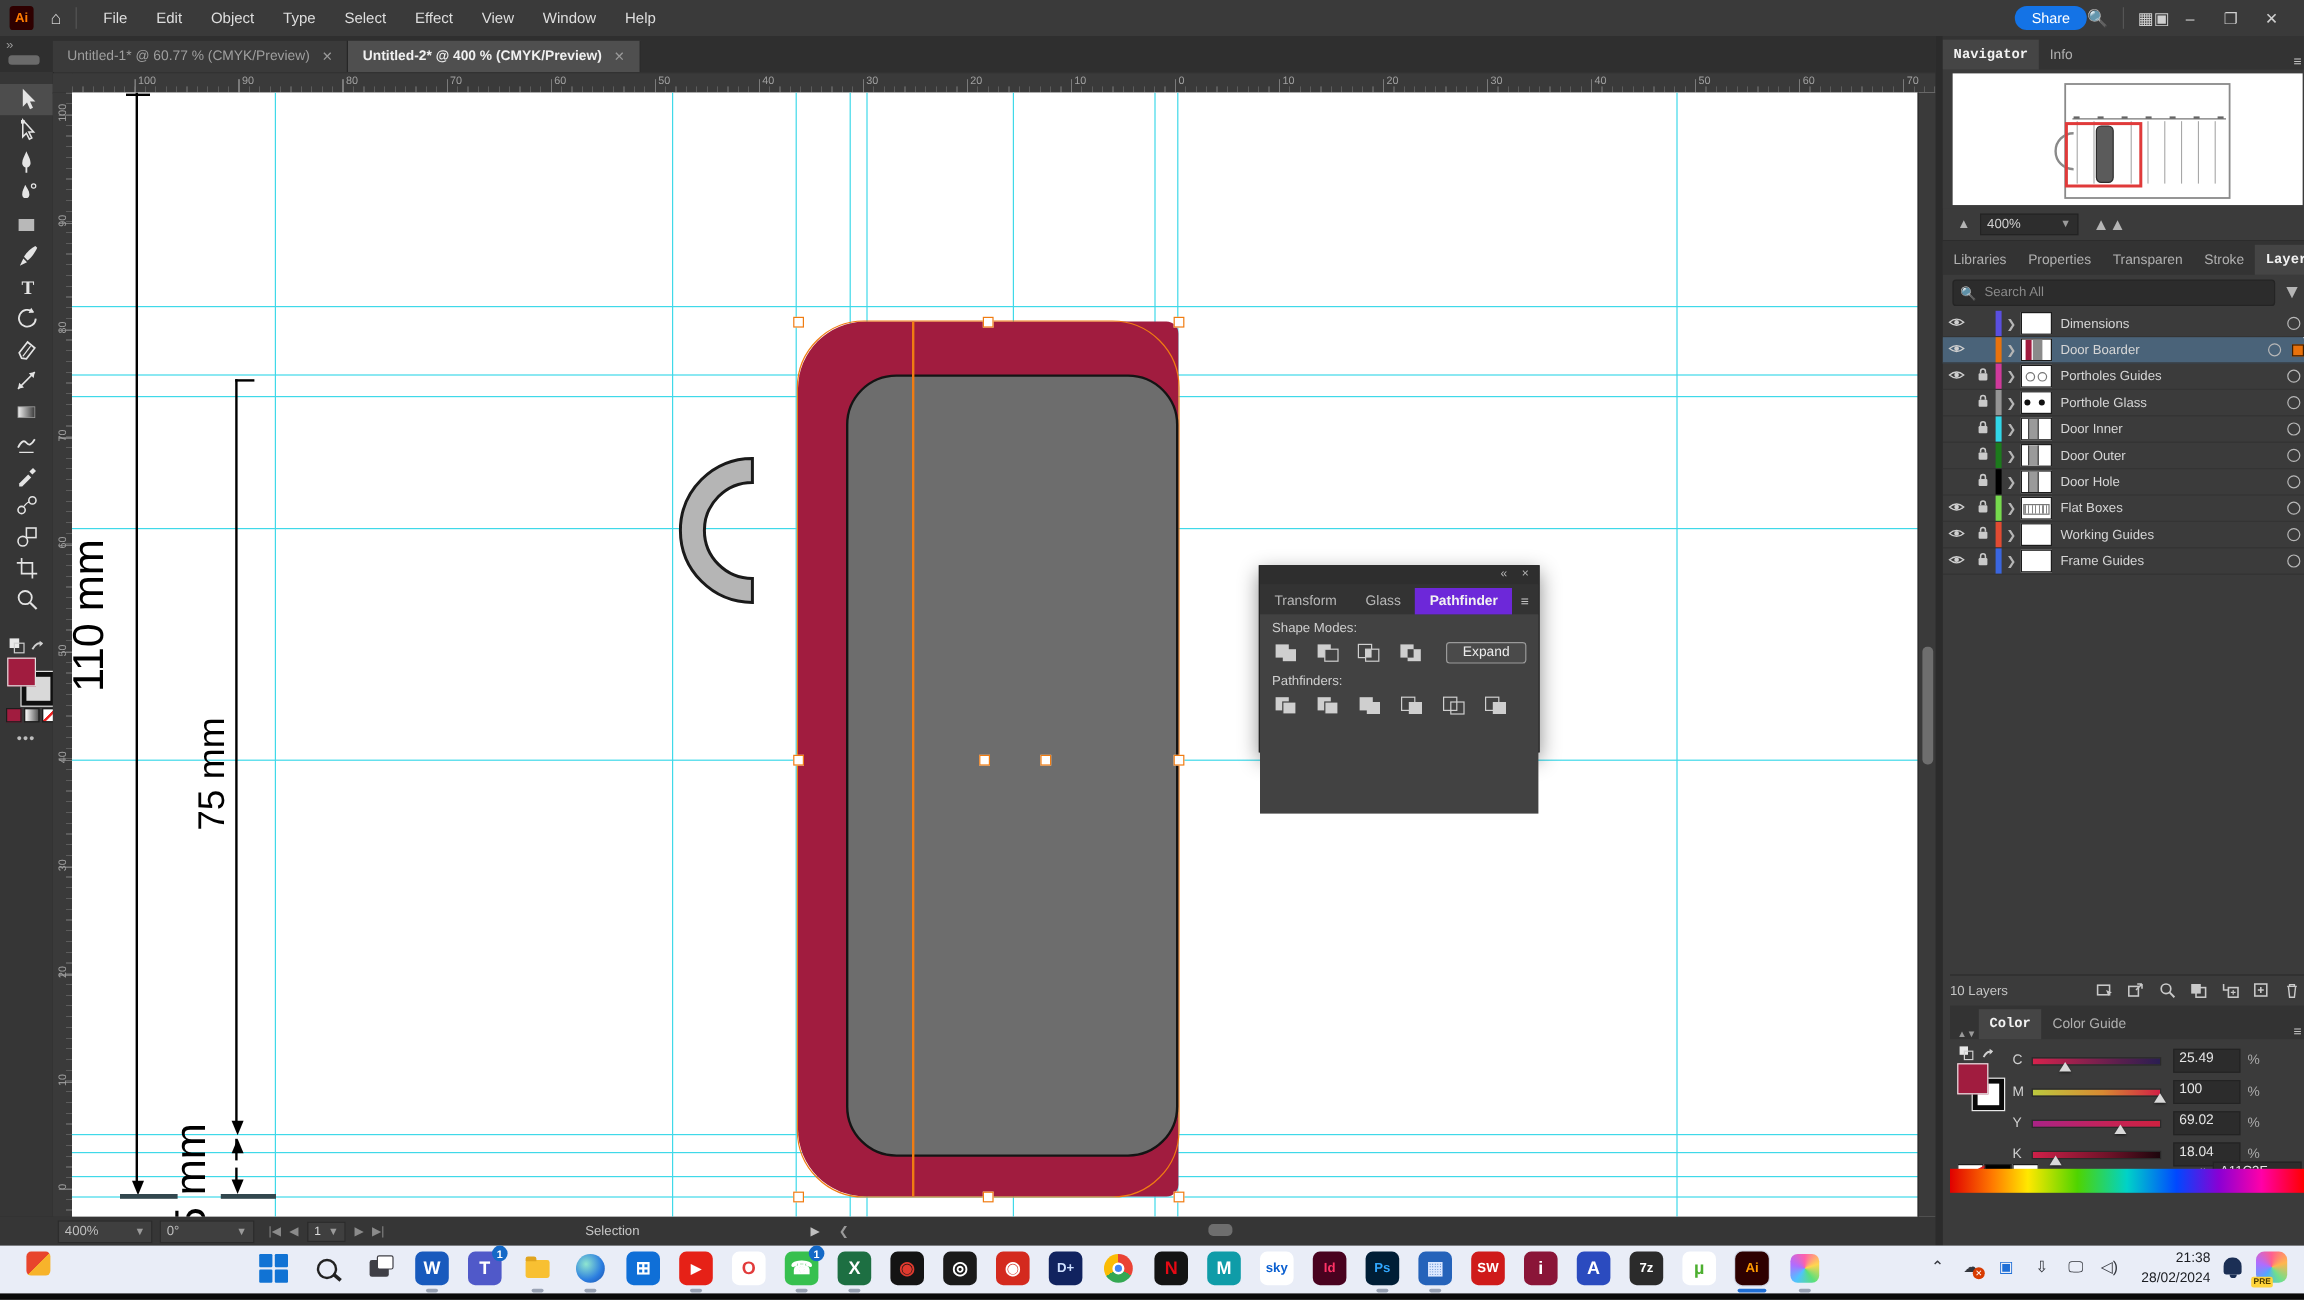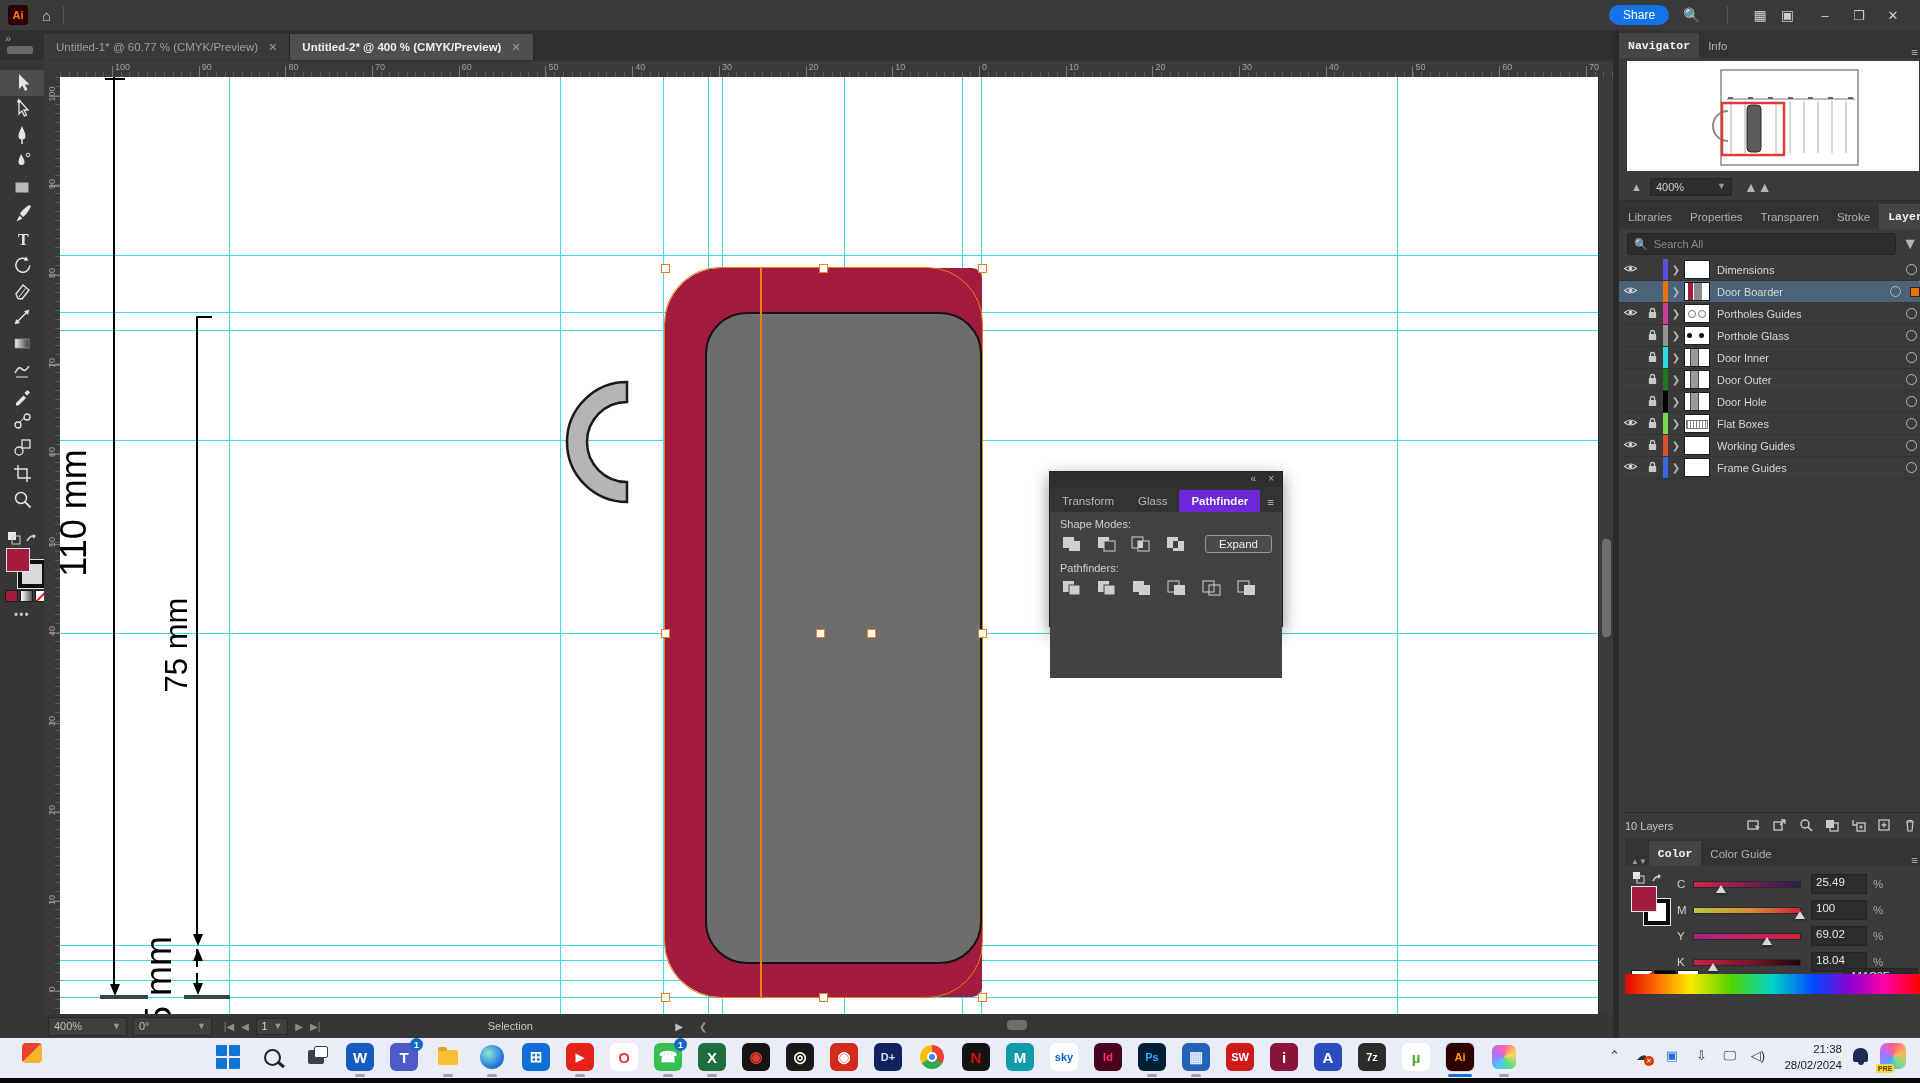--- a/index.html
+++ b/index.html
@@ -6,21 +6,21 @@
   body{width:1920px;height:1083px;overflow:hidden;font-family:"Liberation Sans",sans-serif;-webkit-font-smoothing:antialiased;}
   #app{position:relative;width:1920px;height:1083px;background:#323232;}
 
   
   #titlebar{position:absolute;left:0;top:0;width:1920px;height:30px;background:#3a3a3a;display:flex;align-items:center;color:#dedede;font-size:12.5px;}
   #ai-logo{width:20px;height:20px;margin-left:8px;background:#2e0000;color:#ff7c00;font-weight:bold;font-size:11px;display:flex;align-items:center;justify-content:center;border-radius:3px;}
   #home-ic{margin-left:14px;color:#cfcfcf;font-size:15px;}
   .tb-sep{width:1px;height:18px;background:#555;margin:0 12px;}
   #menus{display:flex;gap:4px;}
   .menu-item{padding:4px 10px;cursor:default;}
-  #title-right{margin-left:auto;display:flex;align-items:center;gap:14px;margin-right:10px;}
+  #title-right{margin-left:auto;display:flex;align-items:center;margin-right:10px;}
   #share-btn{background:#1473e6;color:#fff;border-radius:11px;padding:3px 14px;font-size:12px;}
   .trail-ic{color:#cfcfcf;font-size:14px;}
   .winctl{display:flex;gap:0;}
   .winctl span{width:34px;text-align:center;color:#cfcfcf;font-size:13px;}
 
   
   #tabbar{position:absolute;left:0;top:30px;width:1613px;height:30px;background:#2f2f2f;display:flex;align-items:flex-end;}
   #tab-expander{width:44px;height:30px;position:relative;color:#9a9a9a;font-size:11px;}
   #tab-expander .chev{position:absolute;left:5px;top:2px;}
   #tab-expander .grip{position:absolute;left:7px;top:16px;width:26px;height:8px;background:#6a6a6a;border-radius:3px;}
@@ -176,20 +176,31 @@
 </style>
 </head>
 <body>
 
 <div id="app">
 
   <div id="titlebar">
     <div id="ai-logo">Ai</div>
     <div id="home-ic">⌂</div>
     <div class="tb-sep"></div>
+    <div id="menus">
+        <div class="menu-item">File</div>
+        <div class="menu-item">Edit</div>
+        <div class="menu-item">Object</div>
+        <div class="menu-item">Type</div>
+        <div class="menu-item">Select</div>
+        <div class="menu-item">Effect</div>
+        <div class="menu-item">View</div>
+        <div class="menu-item">Window</div>
+        <div class="menu-item">Help</div>
+      </div>
     <div id="title-right">
       <div id="share-btn">Share</div>
       <div class="trail-ic">🔍</div>
       <div class="tb-sep"></div>
       <div class="trail-ic">▦</div>
       <div class="trail-ic">▣</div>
       <div class="winctl">
         <span>–</span>
         <span>❐</span>
         <span>✕</span>

